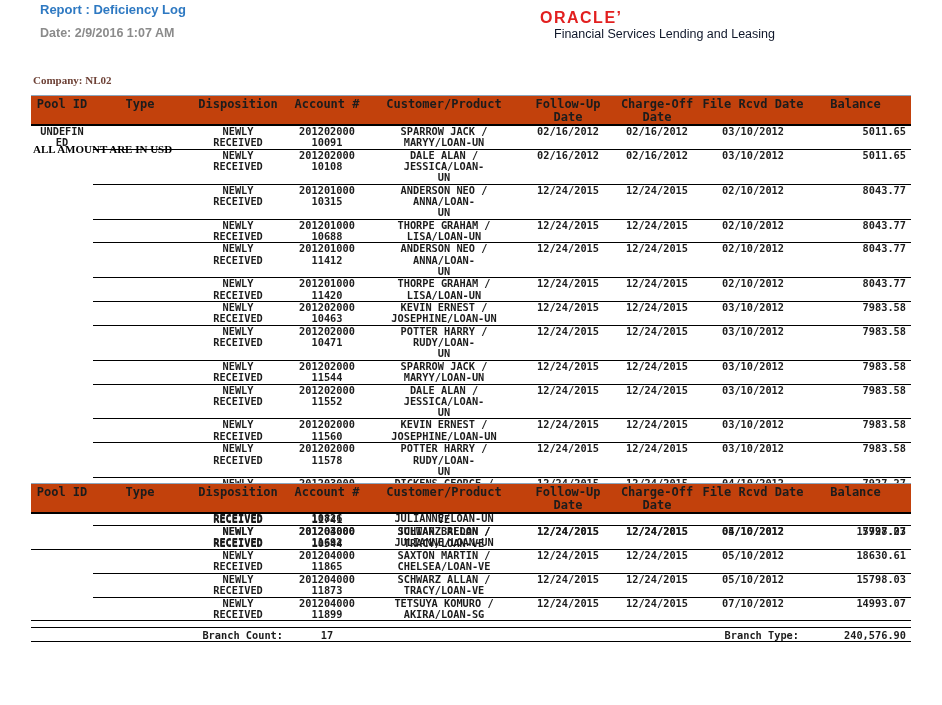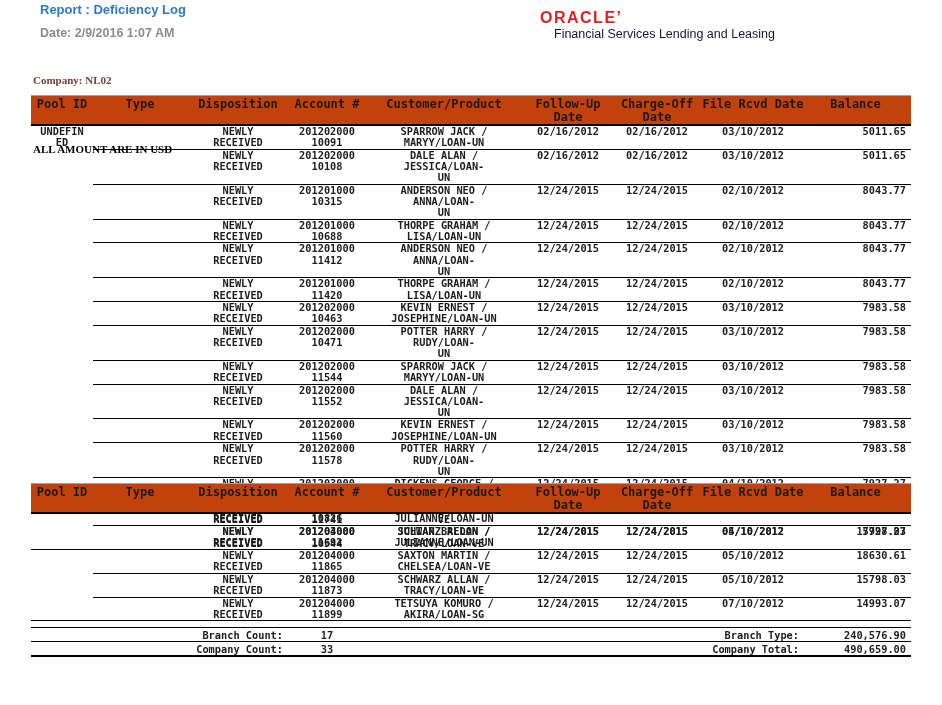--- a/index.html
+++ b/index.html
@@ -420,28 +420,17 @@
         <td></td>
         <td></td>
         <td class="lbl">Branch Count:</td>
         <td class="cnt">17</td>
         <td></td>
         <td></td>
         <td></td>
         <td class="lbl">Branch Type:</td>
         <td class="amt">240,576.90</td>
       </tr>
-      <tr class="t-company">
-        <td></td>
-        <td></td>
-        <td class="lbl">Company Count:</td>
-        <td class="cnt">33</td>
-        <td></td>
-        <td></td>
-        <td></td>
-        <td class="lbl">Company Total:</td>
-        <td class="amt">490,659.00</td>
-      </tr>
       </tbody>
     </table>
   </div>
 
 </div>
 
 </body></html>

